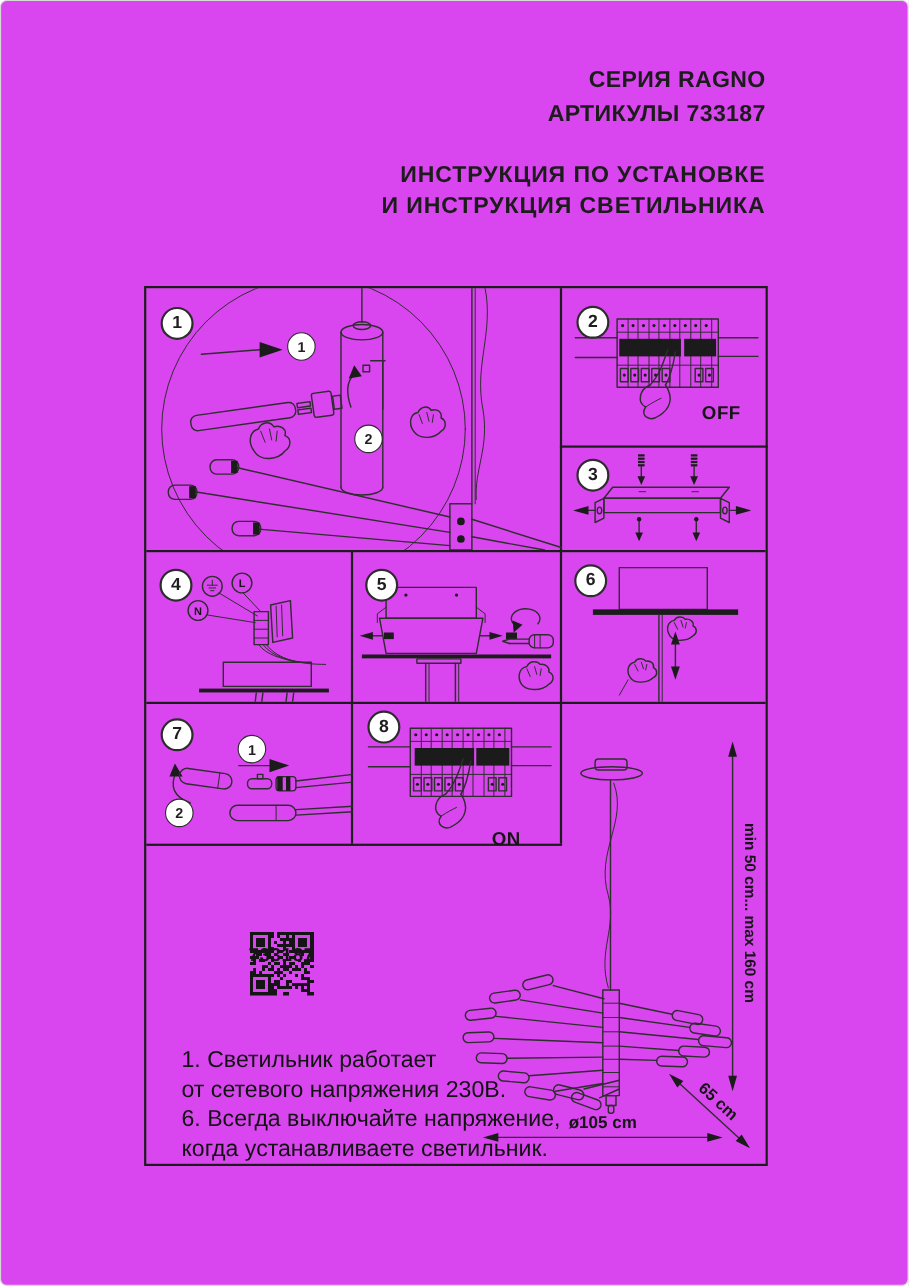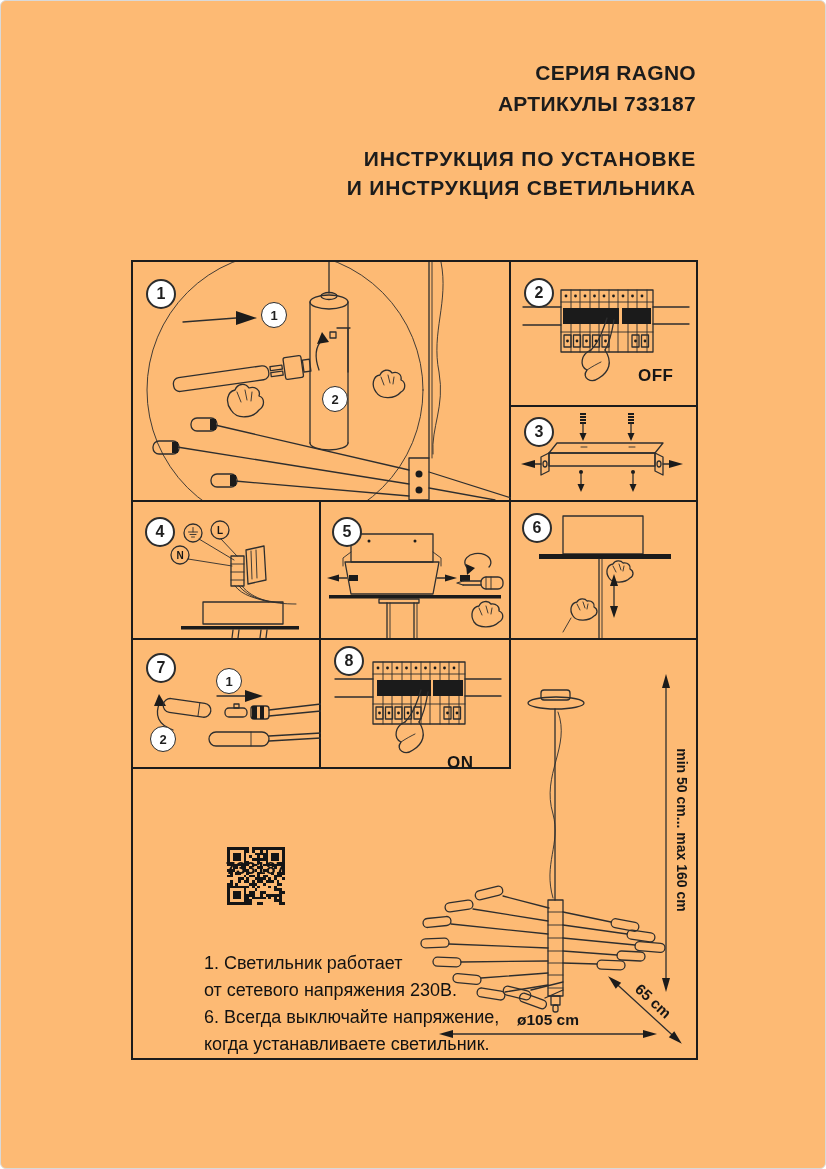--- a/index.html
+++ b/index.html
@@ -1,34 +1,34 @@
 <!DOCTYPE html>
 <html><head>
 <meta charset="utf-8">
 <style>
   html,body{margin:0;padding:0;background:#fff;}
-  .page{position:relative;width:826px;height:1169px;background:#fdba74;
+  .page{position:relative;width:826px;height:1169px;background:#d946ef;
         font-family:"Liberation Sans",sans-serif;color:#1f1f1f;
         border:1px solid #d9d9d9;border-radius:6px;box-sizing:border-box;overflow:hidden;}
   .hdr{position:absolute;right:129px;text-align:right;font-weight:bold;color:#1c1c1c;white-space:nowrap;}
   .hdr-top{top:56px;font-size:21px;line-height:31px;letter-spacing:.3px;}
   .hdr-title{top:143px;font-size:21px;line-height:29px;letter-spacing:.8px;margin-left:16px;}
   .grid{position:absolute;left:130px;top:259px;width:567px;height:800px;
         border:2px solid #1c1c1c;box-sizing:border-box;}
   .ln{position:absolute;background:#1c1c1c;}
   .badge{position:absolute;width:30px;height:30px;border:2px solid #2c2c2c;border-radius:50%;
          display:flex;align-items:center;justify-content:center;font-size:16px;font-weight:bold;
          background:#fff;box-sizing:border-box;z-index:3;}
   .sub{width:26px;height:26px;border-width:1.5px;font-size:13px;}
   .psvg{position:absolute;}
   .olabel{position:absolute;font-weight:600;font-size:17px;letter-spacing:.5px;color:#161616;z-index:3;text-align:center;}
   .art{position:absolute;left:60px;top:556px;width:126px;text-align:center;
        font-size:17px;font-weight:bold;letter-spacing:.6px;color:#141414;margin-top:41px;}
   .qr{position:absolute;left:92px;top:585px;}
-  .notes{position:absolute;left:32px;top:688px;font-size:18px;line-height:27px;color:#121212;margin-left:39px;}
+  .notes{position:absolute;left:32px;top:688px;font-size:21px;line-height:27px;color:#121212;}
   svg{display:block;}
   svg .s{stroke:#2e2e2e;stroke-width:1.3;fill:none;stroke-linecap:round;stroke-linejoin:round;}
   svg .f{fill:#1b1b1b;stroke:none;}
   svg .thin{stroke-width:.9;}
   svg text{font-family:"Liberation Sans",sans-serif;fill:#161616;}
 </style>
 </head>
 <body>
 
 <div class="page">

